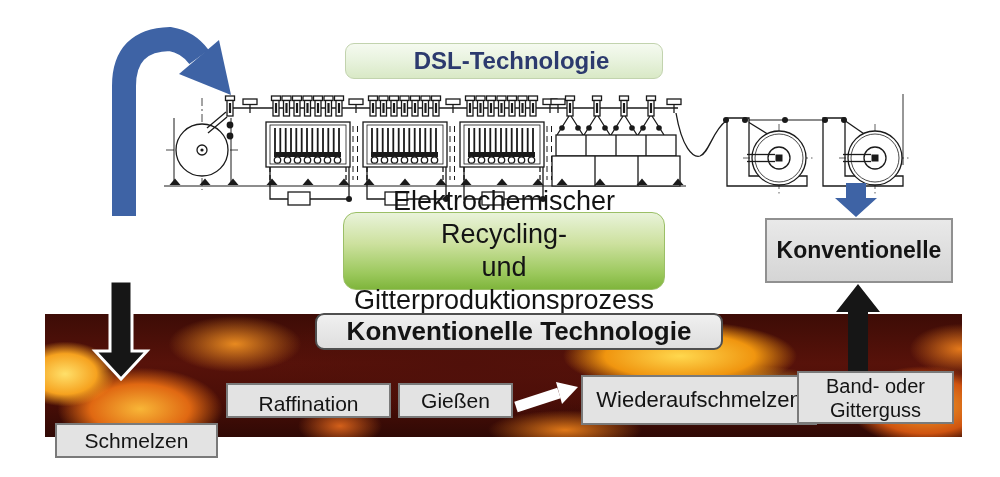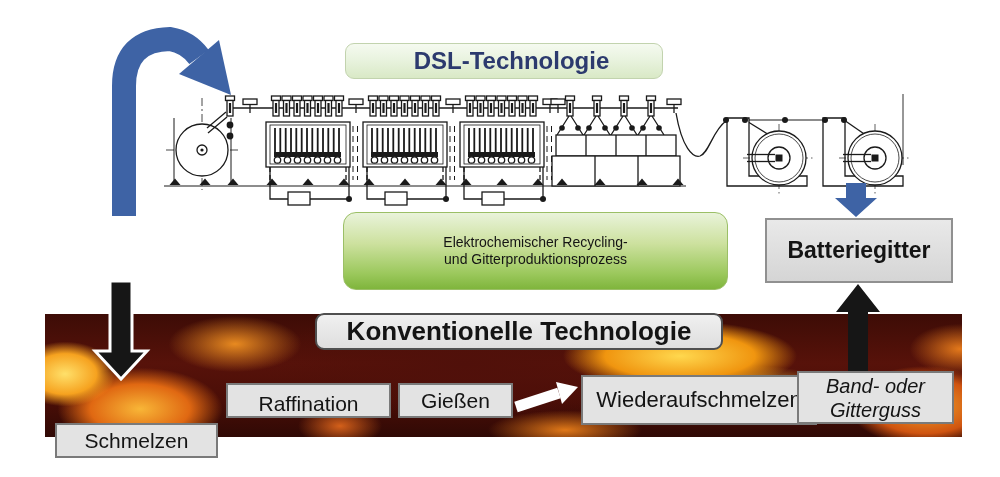--- a/index.html
+++ b/index.html
@@ -24,34 +24,34 @@
       radial-gradient(ellipse 260px 70px at 420px 50px,#50100a 0%,rgba(40,8,4,0) 80%),
       linear-gradient(180deg,#3d0c06 0%,#57120a 40%,#4a0e07 70%,#300905 100%);
   }
   .box{position:absolute;display:flex;align-items:center;justify-content:center;
        text-align:center;box-sizing:border-box;z-index:3;}
   .graybig{background:linear-gradient(#e9e9e9,#d5d5d5);border:2px solid #909090;
            font-weight:bold;font-size:23px;}
   .dsl{left:345px;top:43px;width:318px;height:36px;border-radius:9px;
        background:linear-gradient(180deg,#f5faf0 0%,#e9f3df 45%,#d9e9c6 100%);
        border:1px solid #c2d3ae;color:#2c3a6e;font-weight:bold;font-size:24px;padding-left:15px;}
-  .eproc{left:343px;top:212px;width:385px;height:78px;border-radius:13px;
+  .eproc{left:343px;top:212px;width:322px;height:78px;border-radius:13px;
        background:linear-gradient(180deg,#e9f3da 0%,#cde19f 40%,#9bc85c 80%,#7fb53c 100%);
-       border:1px solid #9bbf66;font-size:14px;line-height:1.22;}
+       border:1px solid #9bbf66;font-size:27px;line-height:1.22;}
   .konv{left:315px;top:313px;width:408px;height:37px;border-radius:9px;
        background:linear-gradient(#f0f0f0,#dedede);border:2px solid #4f4f4f;
        font-weight:bold;font-size:26px;}
   .step{background:#e3e3e3;border:2px solid #7a7a7a;font-size:21px;}
   .scrap{left:40px;top:218px;width:190px;height:64px;}
   .grid{left:765px;top:218px;width:188px;height:65px;}
   .s1{left:55px;top:383px;width:163px;height:35px;margin-top:40px;}
   .s2{left:226px;top:383px;width:165px;height:35px;align-items:flex-end;}
   .s3{left:398px;top:383px;width:115px;height:35px;}
   .s4{left:581px;top:375px;width:236px;height:50px;font-size:22px;}
-  .s5{left:797px;top:371px;width:157px;height:53px;font-size:20px;line-height:1.2;font-style:italic;}
+  .s5{left:797px;top:371px;width:157px;height:53px;font-size:20px;line-height:1.2;}
   .twoline span{display:block;}
 </style>
 </head>
 <body>
 
 <div class="stage">
 
   <div class="fire"></div>
 
   <svg class="art" width="1000" height="477" viewBox="0 0 1000 477">
@@ -206,21 +206,21 @@
 
   <div class="box eproc twoline">
     <div>
       <span>Elektrochemischer Recycling-</span>
       <span>und Gitterproduktionsprozess</span>
     </div>
   </div>
 
 
   <div class="box graybig grid">
-    <span>Batteriegitter</span>
+    <span>Konventionelle</span>
   </div>
 
   <div class="box konv">
     <span>Konventionelle Technologie</span>
   </div>
 
   <div class="box step s1">
     <span>Schmelzen</span>
   </div>
 

